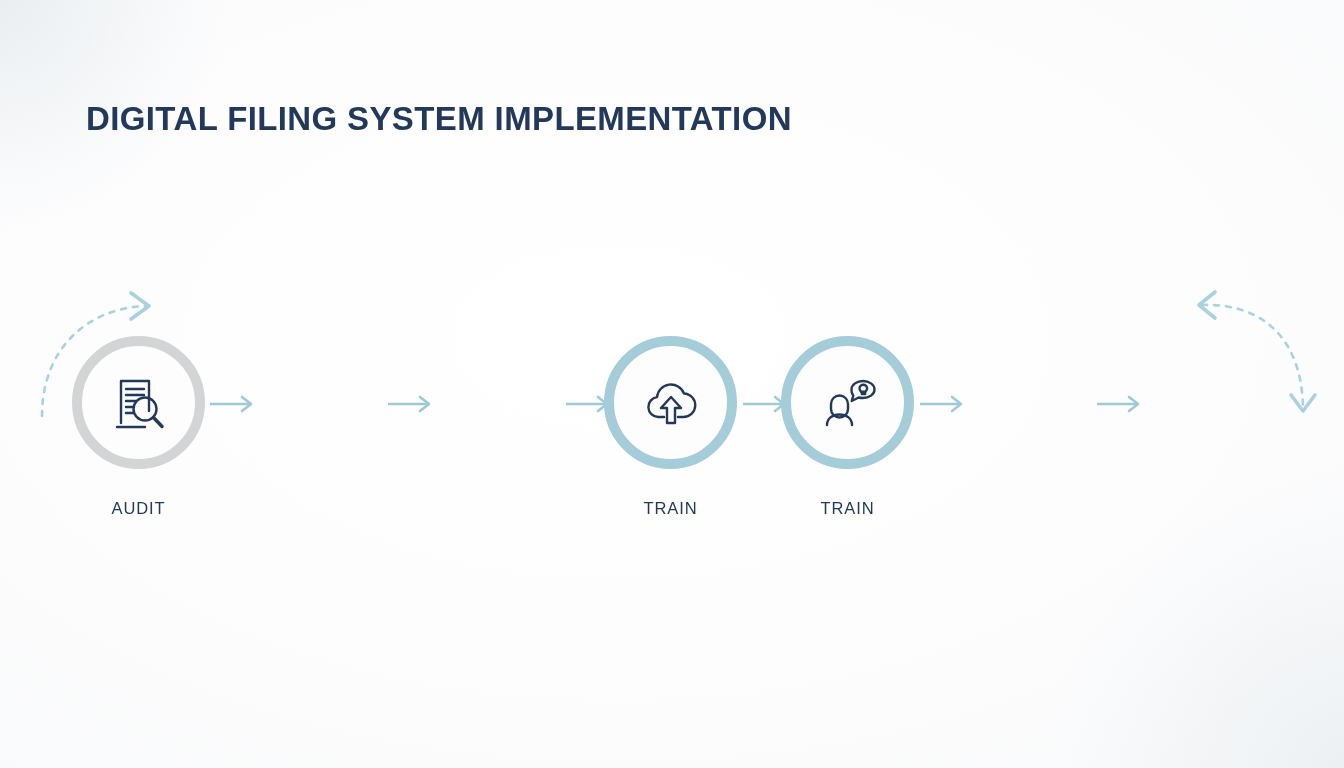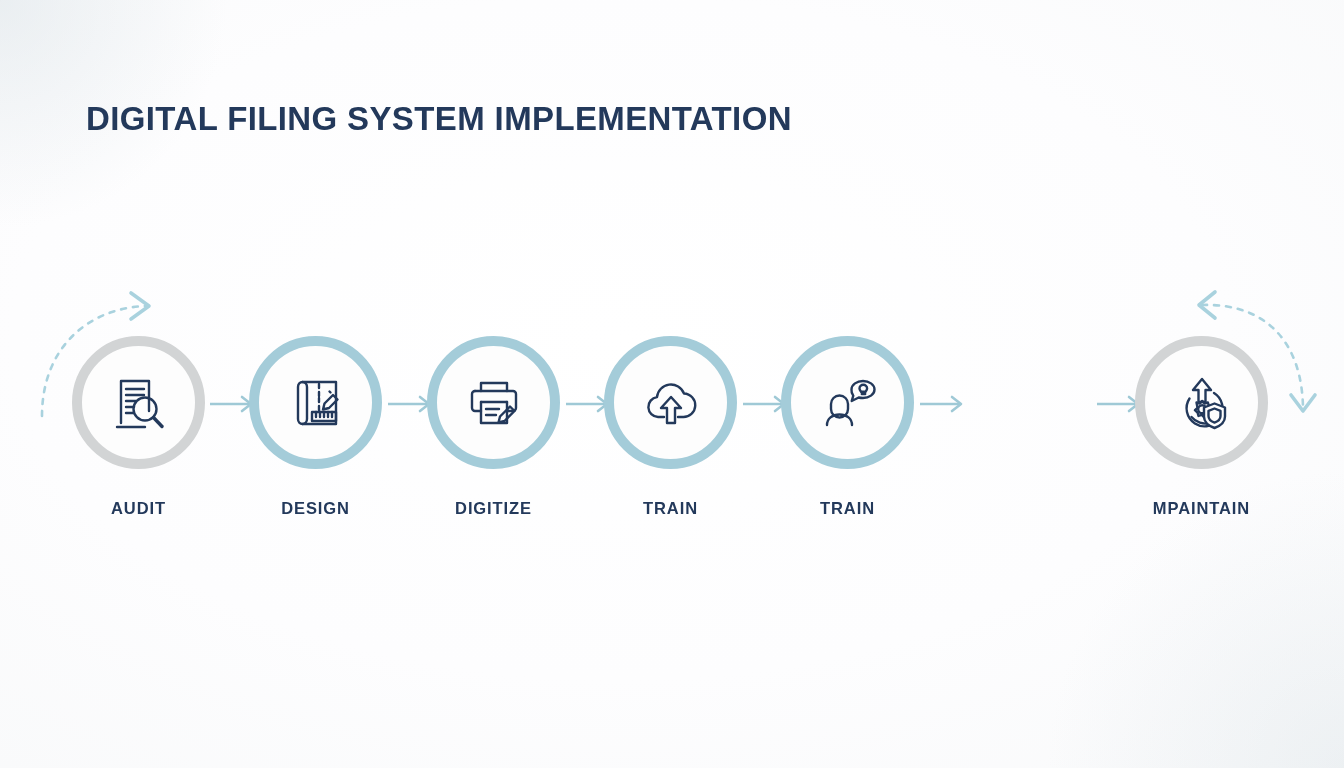--- a/index.html
+++ b/index.html
@@ -74,21 +74,21 @@
     position:relative;
   }
   .circle.gray  { border:10px solid #d2d4d5; }
   .circle.teal  { border:10px solid #a4ccd9; }
   .icon-wrap { width:64px; height:64px; display:block; }
   .icon-wrap svg { width:100%; height:100%; display:block; }
 
   .step-label {
     margin-top:30px;
     font-size:16.5px;
-    font-weight:bold;
+    font-weight:normal;
     letter-spacing:.9px;
     color:#23395b;
     white-space:nowrap;
     text-align:center;
   }
 
   
   .connector {
     position:absolute;
     top:395px;
@@ -141,61 +141,28 @@
     <div class="step-label">AUDIT</div>
   </div>
 
   <div class="connector" style="left:210px;">
     <svg viewBox="0 0 46 18" fill="none" xmlns="http://www.w3.org/2000/svg">
       <path d="M0 9H39" stroke="#9fc9d6" stroke-width="2.4"></path>
       <path d="M32 2 L41 9 L32 16" stroke="#9fc9d6" stroke-width="2.6" stroke-linecap="round" stroke-linejoin="round" fill="none"></path>
     </svg>
   </div>
 
-  <div class="step" style="left:249px;">
-    <div class="circle teal">
-      <span class="icon-wrap">
-        <svg viewBox="0 0 64 64" fill="none" xmlns="http://www.w3.org/2000/svg" stroke="#23395b" stroke-width="2.4" stroke-linecap="round" stroke-linejoin="round">
-          <path d="M14 16c0-3 2-5 4.5-5S23 13 23 16v32c0 3-2 5-4.5 5S14 51 14 48z"></path>
-          <path d="M18.5 11H52v42H18.5"></path>
-          <path d="M35 13v12" stroke-dasharray="4 4"></path>
-          <path d="M35 27v12" stroke-dasharray="4 4"></path>
-          <path d="M28 41h24v9H28z"></path>
-          <path d="M32 41v5M36 41v5M40 41v5M44 41v5M48 41v5"></path>
-          <path d="M40.5 32.5 L49 24 L53.5 28.5 L45 37 L39 38.5z"></path>
-          <path d="M45.5 20.5l1 1"></path>
-        </svg>
-      </span>
-    </div>
-    <div class="step-label">DESIGN</div>
-  </div>
 
   <div class="connector" style="left:388px;">
     <svg viewBox="0 0 46 18" fill="none" xmlns="http://www.w3.org/2000/svg">
       <path d="M0 9H39" stroke="#9fc9d6" stroke-width="2.4"></path>
       <path d="M32 2 L41 9 L32 16" stroke="#9fc9d6" stroke-width="2.6" stroke-linecap="round" stroke-linejoin="round" fill="none"></path>
     </svg>
   </div>
 
-  <div class="step" style="left:427px;">
-    <div class="circle teal">
-      <span class="icon-wrap">
-        <svg viewBox="0 0 64 64" fill="none" xmlns="http://www.w3.org/2000/svg" stroke="#23395b" stroke-width="2.4" stroke-linecap="round" stroke-linejoin="round">
-          <path d="M19 20V12h26v8"></path>
-          <path d="M13 20h38a3 3 0 013 3v14a3 3 0 01-3 3h-6"></path>
-          <path d="M13 20a3 3 0 00-3 3v14a3 3 0 003 3h6"></path>
-          <path d="M19 31h26"></path>
-          <path d="M19 31v21h26V31"></path>
-          <path d="M24 38h13M24 44h10"></path>
-          <path d="M38 45.5 L48 35.5 L52.5 40 L42.5 50 L36.5 51.5z"></path>
-        </svg>
-      </span>
-    </div>
-    <div class="step-label">DIGITIZE</div>
-  </div>
 
   <div class="connector" style="left:566px;">
     <svg viewBox="0 0 46 18" fill="none" xmlns="http://www.w3.org/2000/svg">
       <path d="M0 9H39" stroke="#9fc9d6" stroke-width="2.4"></path>
       <path d="M32 2 L41 9 L32 16" stroke="#9fc9d6" stroke-width="2.6" stroke-linecap="round" stroke-linejoin="round" fill="none"></path>
     </svg>
   </div>
 
   <div class="step" style="left:604px;">
     <div class="circle teal">
@@ -239,30 +206,14 @@
   </div>
 
 
   <div class="connector" style="left:1097px;">
     <svg viewBox="0 0 46 18" fill="none" xmlns="http://www.w3.org/2000/svg">
       <path d="M0 9H39" stroke="#9fc9d6" stroke-width="2.4"></path>
       <path d="M32 2 L41 9 L32 16" stroke="#9fc9d6" stroke-width="2.6" stroke-linecap="round" stroke-linejoin="round" fill="none"></path>
     </svg>
   </div>
 
-  <div class="step" style="left:1135px;">
-    <div class="circle gray">
-      <span class="icon-wrap">
-        <svg viewBox="0 0 64 64" fill="none" xmlns="http://www.w3.org/2000/svg" stroke="#23395b" stroke-width="2.4" stroke-linecap="round" stroke-linejoin="round">
-          <path d="M44 22a18 18 0 11-24.5 5.5"></path>
-          <path d="M21.5 46A18 18 0 0040 52"></path>
-          <path d="M32 8 L41 19 H35.5 V31 H28.5 V19 H23 z"></path>
-          <path d="M26.5 31.5l3.4 1 2.3-2.6 2.3 2.6 3.4-1 1 3.4 2.6 2.3-2.6 2.3 1 3.4-3.4 1-2.3 2.6-2.3-2.6-3.4 1-1-3.4-2.6-2.3 2.6-2.3z"></path>
-          <circle cx="32.2" cy="38.2" r="4"></circle>
-          <path d="M44.5 32.5l10.5 4v9c0 6-5 9.5-10.5 11.5C39 55 34 51.5 34 45.5v-9z" fill="#fdfdfd"></path>
-          <path d="M44.5 37.5l6 2.3v5.2c0 3.4-2.9 5.5-6 6.6-3.1-1.1-6-3.2-6-6.6v-5.2z"></path>
-        </svg>
-      </span>
-    </div>
-    <div class="step-label">MPAINTAIN</div>
-  </div>
 
 </div>
 
 </body></html>

